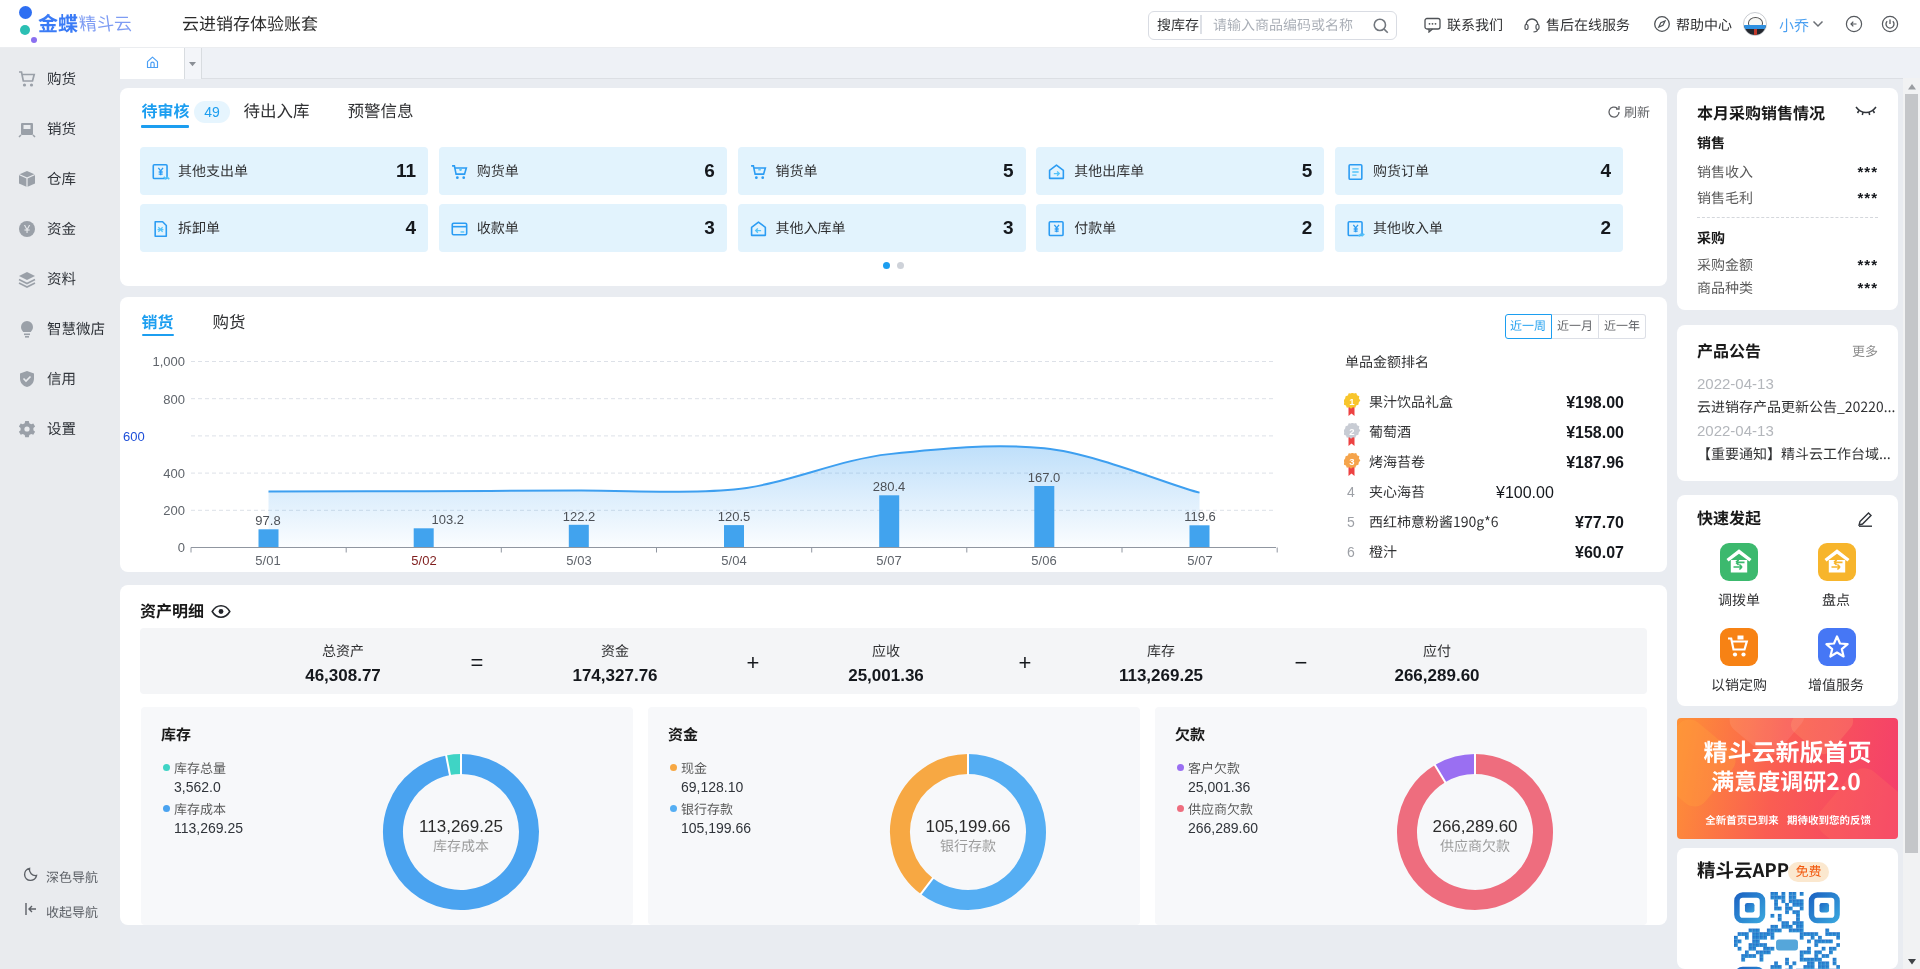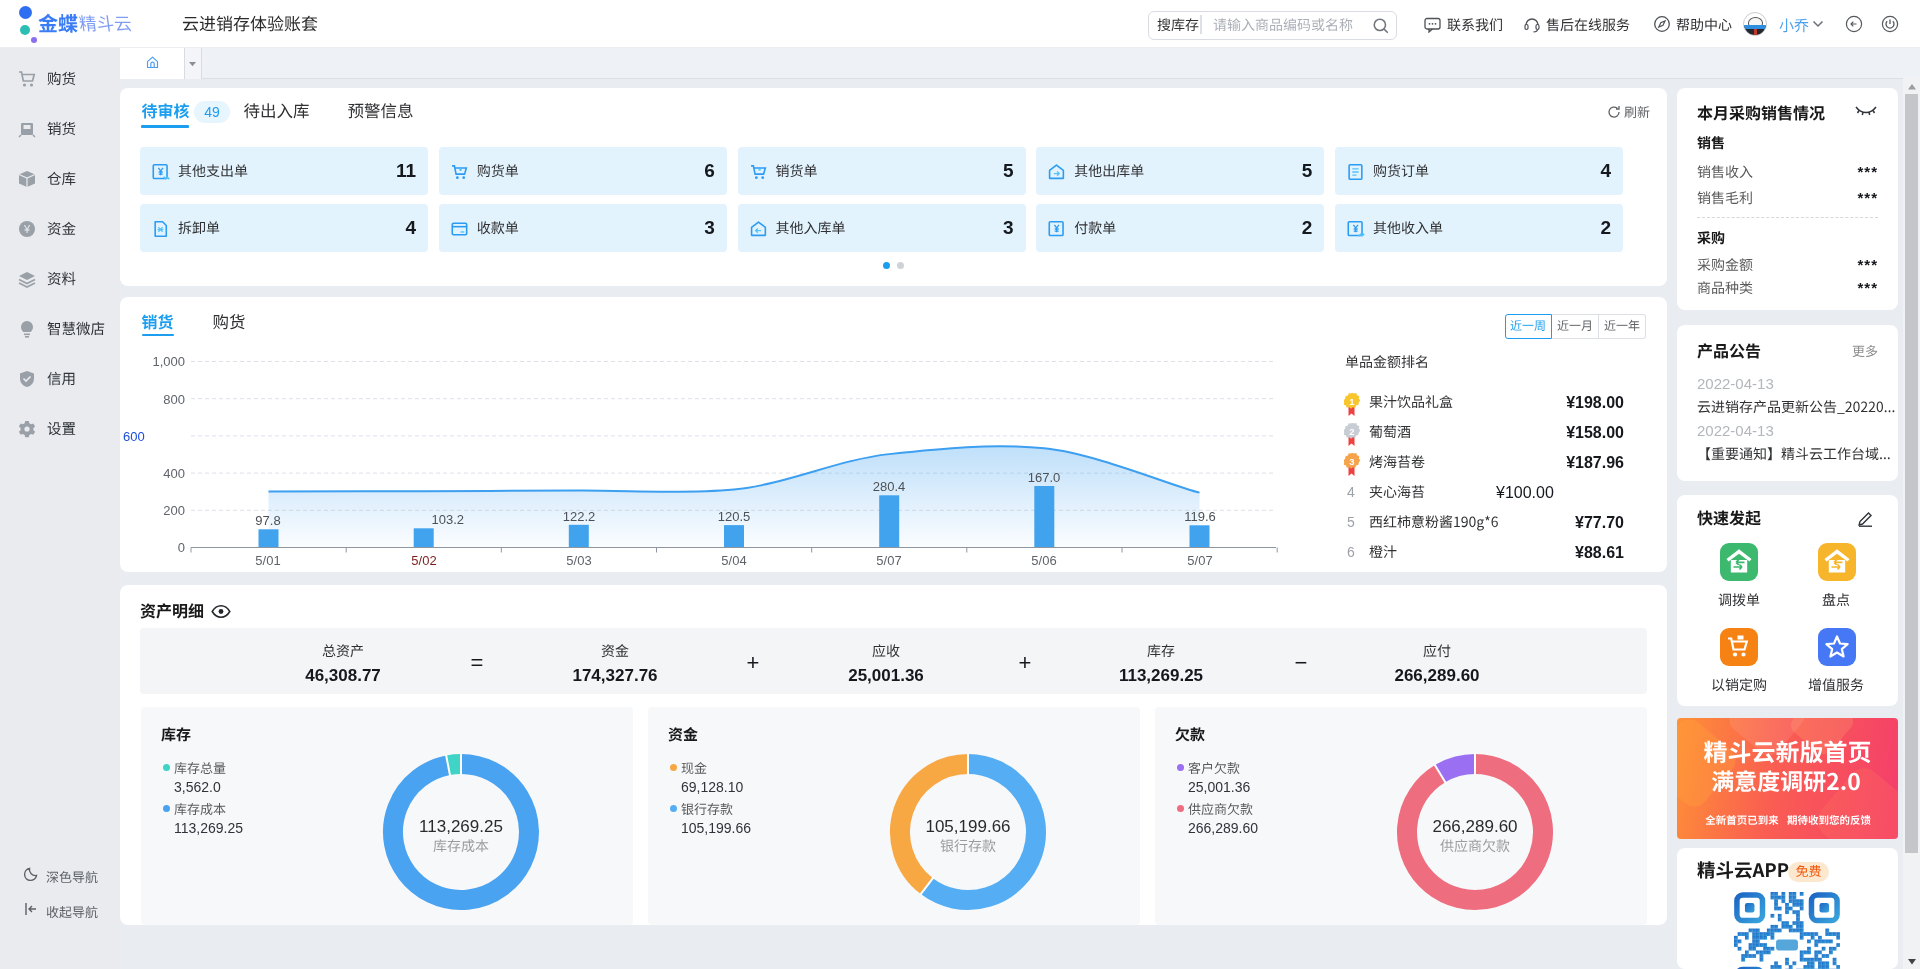--- a/index.html
+++ b/index.html
@@ -253,21 +253,21 @@
 <path d="M4.5 13h6v10l-3-2.4-3 2.4z" fill="#ed4242"></path>
 <path d="M8.5 0l2 1.6 2.5-.5.9 2.4 2.4.9-.5 2.5L17.4 9l-1.6 2-.5 2.5-2.4.9-.9 2.4-2.5-.5-2 1.6-2-1.6-2.5.5-.9-2.4-2.4-.9.5-2.5L-.4 9l1.6-2 .5-2.5 2.4-.9.9-2.4 2.5.5z" transform="translate(0,-1) scale(.94)" fill="#f5a44b"></path>
 <text x="8" y="11.5" font-size="9.5" text-anchor="middle" fill="#fff" font-family="Liberation Sans" font-weight="bold">3</text>
   </svg>
 <div class="abs num" style="z-index:4;left:1496px;top:454px;width:128px;text-align:right;font-size:16px;font-weight:bold;color:#15181d">¥187.96</div>
 <div class="abs num" style="z-index:4;left:1341px;top:484px;width:20px;text-align:center;font-size:14px;color:#9da0a6">4</div>
 <div class="abs num" style="z-index:4;left:1496px;top:484px;width:128px;text-align:left;font-size:16px;font-weight:normal;color:#15181d">¥100.00</div>
 <div class="abs num" style="z-index:4;left:1341px;top:514px;width:20px;text-align:center;font-size:14px;color:#9da0a6">5</div>
 <div class="abs num" style="z-index:4;left:1496px;top:514px;width:128px;text-align:right;font-size:16px;font-weight:bold;color:#15181d">¥77.70</div>
 <div class="abs num" style="z-index:4;left:1341px;top:544px;width:20px;text-align:center;font-size:14px;color:#9da0a6">6</div>
-<div class="abs num" style="z-index:4;left:1496px;top:544px;width:128px;text-align:right;font-size:16px;font-weight:bold;color:#15181d">¥88.61</div>
+<div class="abs num" style="z-index:4;left:1496px;top:544px;width:128px;text-align:right;font-size:16px;font-weight:bold;color:#15181d">¥60.07</div>
 <div class="panel" style="left:120px;top:585px;width:1547px;height:340px"></div>
 <svg class="abs" style="z-index:5;left:211px;top:604px" width="20" height="15" viewBox="0 0 20 15">
     <path d="M1.2 7.5C3.5 3.6 6.5 1.8 10 1.8s6.5 1.8 8.8 5.7c-2.3 3.9-5.3 5.7-8.8 5.7S3.5 11.4 1.2 7.5z" fill="none" stroke="#23262b" stroke-width="1.5"></path>
     <circle cx="10" cy="7.5" r="2.4" fill="#23262b"></circle>
   </svg>
 <div class="abs" style="left:140px;top:628px;width:1507px;height:66px;background:#f4f5f7;border-radius:4px"></div>
 <div class="abs num" style="z-index:4;left:233px;top:666px;width:220px;text-align:center;font-size:17px;font-weight:bold;color:#15181d">46,308.77</div>
 <div class="abs num" style="z-index:4;left:505px;top:666px;width:220px;text-align:center;font-size:17px;font-weight:bold;color:#15181d">174,327.76</div>
 <div class="abs num" style="z-index:4;left:776px;top:666px;width:220px;text-align:center;font-size:17px;font-weight:bold;color:#15181d">25,001.36</div>
 <div class="abs num" style="z-index:4;left:1051px;top:666px;width:220px;text-align:center;font-size:17px;font-weight:bold;color:#15181d">113,269.25</div>

